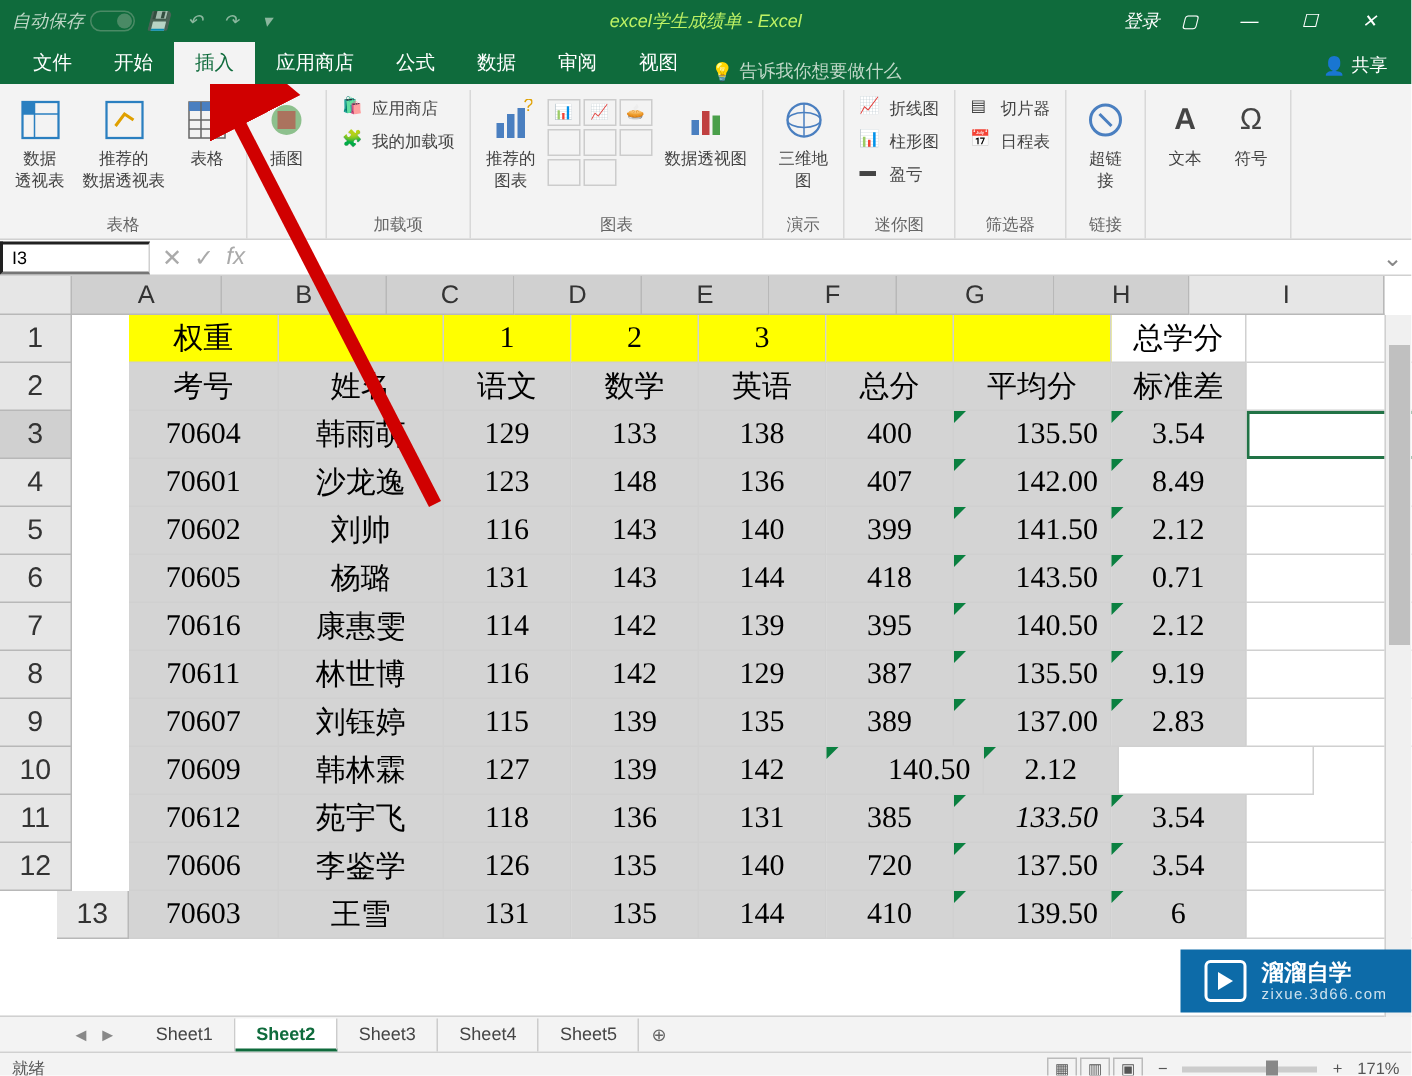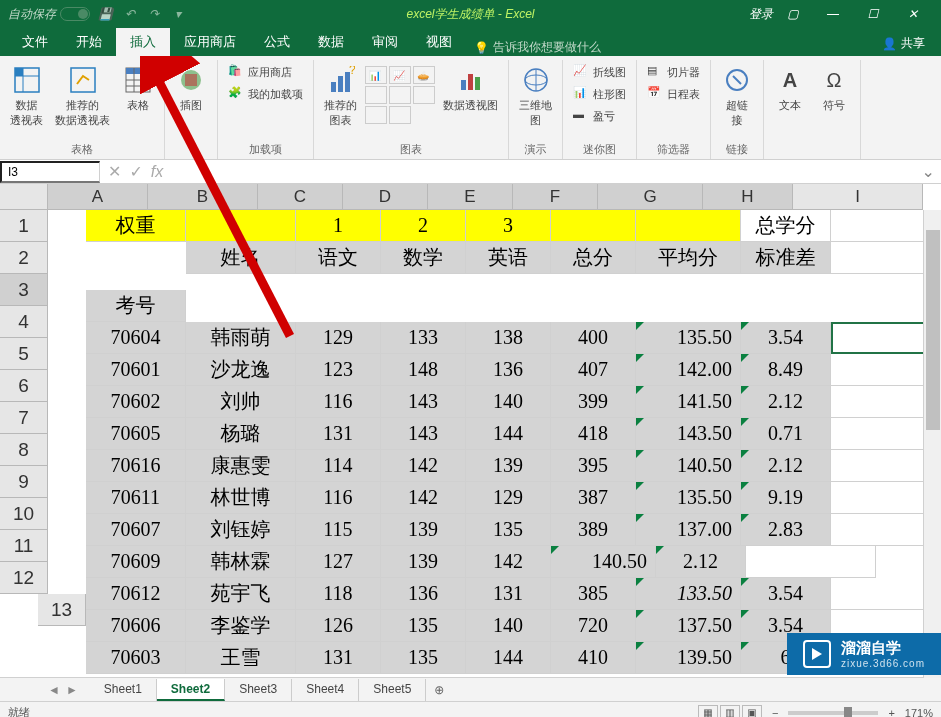--- a/index.html
+++ b/index.html
@@ -372,21 +372,21 @@
             <div class="cell yellow center" style="width: 110px; height: 32px;"></div>
             <div class="cell yellow center" style="width: 85px; height: 32px;">1</div>
             <div class="cell yellow center" style="width: 85px; height: 32px;">2</div>
             <div class="cell yellow center" style="width: 85px; height: 32px;">3</div>
             <div class="cell yellow center" style="width: 85px; height: 32px;"></div>
             <div class="cell yellow center" style="width: 105px; height: 32px;"></div>
             <div class="cell center" style="width: 90px; height: 32px;">总学分</div>
             <div class="cell" style="width: 130px; height: 32px;"></div>
           </div>
           <div class="grid-row">
-            <div class="cell selected center" style="width: 100px; height: 32px; margin-top: 48px;">考号</div>
+            <div class="cell selected center" style="width: 100px; height: 32px;">考号</div>
             <div class="cell selected center" style="width: 110px; height: 32px;">姓名</div>
             <div class="cell selected center" style="width: 85px; height: 32px;">语文</div>
             <div class="cell selected center" style="width: 85px; height: 32px;">数学</div>
             <div class="cell selected center" style="width: 85px; height: 32px;">英语</div>
             <div class="cell selected center" style="width: 85px; height: 32px;">总分</div>
             <div class="cell selected center" style="width: 105px; height: 32px;">平均分</div>
             <div class="cell selected center" style="width: 90px; height: 32px;">标准差</div>
             <div class="cell" style="width: 130px; height: 32px;"></div>
           </div>
           <div class="grid-row">

